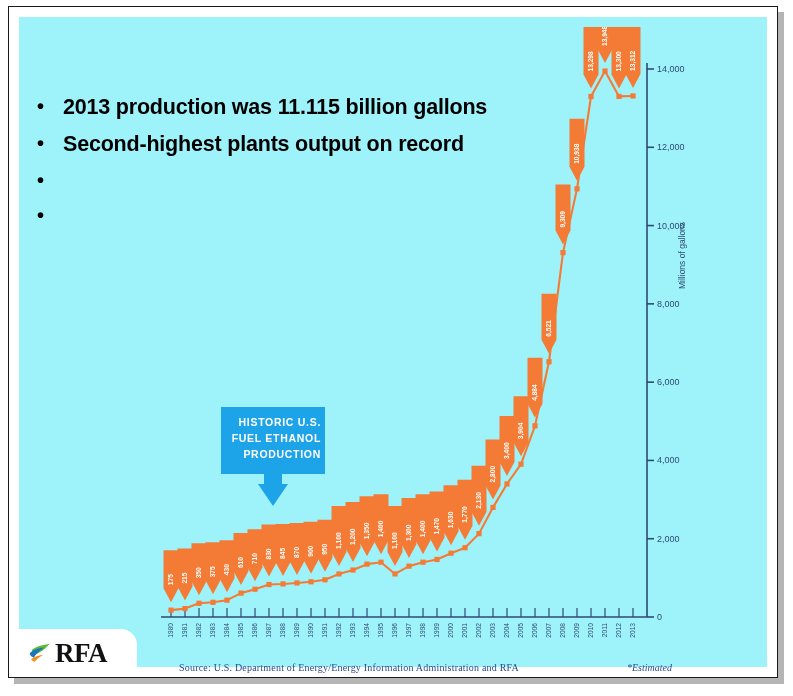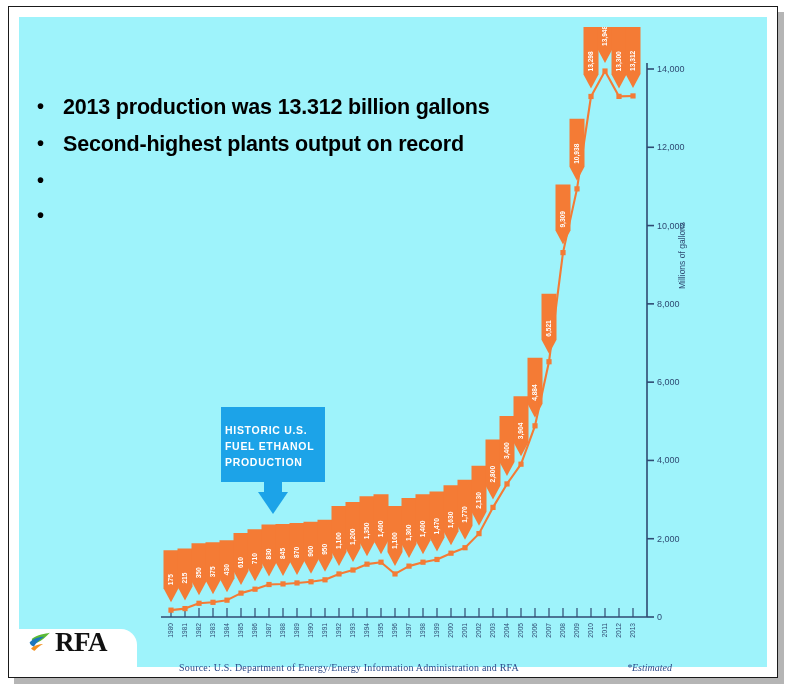--- a/index.html
+++ b/index.html
@@ -22,22 +22,22 @@
     display:flex;align-items:flex-start;margin-bottom:13px;
     color:#000;font-weight:bold;font-size:21.5px;letter-spacing:-.2px;
     font-family:"Liberation Sans",sans-serif;
   }
   .bullet .dot{width:26px;flex:0 0 26px;text-align:left;font-size:20px;line-height:1.1;}
   .bullet .txt{line-height:1.12;}
 
   
   .callout{position:absolute;left:212px;top:400px;width:104px;}
   .callout-box{
-    background:#1CA3E8;color:#ffffff;text-align:left;
-    padding:16px 4px 11px 4px;font-weight:bold;font-size:10.5px;
+    background:#1CA3E8;color:#ffffff;text-align:right;
+    padding:8px 4px 11px 4px;font-weight:bold;font-size:10.5px;
     letter-spacing:.7px;line-height:1.52;
   }
   .callout-arrow{
     width:0;height:0;margin:0 auto;
     border-left:15px solid transparent;border-right:15px solid transparent;
     border-top:22px solid #1CA3E8;
   }
   .callout-stem{width:18px;height:10px;background:#1CA3E8;margin:0 auto;}
 
   
@@ -61,38 +61,38 @@
     position:absolute;left:598px;top:655px;
     font-size:10px;font-style:italic;color:#2b4a8a;
     font-family:"Liberation Serif",serif;
     margin-left:20px;
   }
 
   
   .logo-panel{
     position:absolute;left:10px;top:622px;width:118px;height:48px;
     background:#ffffff;border-top-right-radius:16px;
-    display:flex;padding-left:8px;box-sizing:border-box;
+    display:flex;align-items:center;padding-left:8px;box-sizing:border-box;
   }
   .logo-mark{width:26px;height:26px;flex:0 0 26px;margin-right:2px;}
   .logo-text{
     font-family:"Liberation Serif",serif;font-size:27px;font-weight:bold;
     color:#111;letter-spacing:-.5px;line-height:1;
   }
 </style>
 </head>
 <body>
 
 <div class="slide-frame">
   <div class="slide-bg"></div>
 
   <div class="bullets">
     <div class="bullet">
       <span class="dot">•</span>
-      <span class="txt">2013 production was 13.312 billion gallons</span>
+      <span class="txt">2013 production was 11.115 billion gallons</span>
     </div>
     <div class="bullet">
       <span class="dot">•</span>
       <span class="txt">Second-highest plants output on record</span>
     </div>
     <div class="bullet">
       <span class="dot">•</span>
     </div>
     <div class="bullet">
       <span class="dot">•</span>

